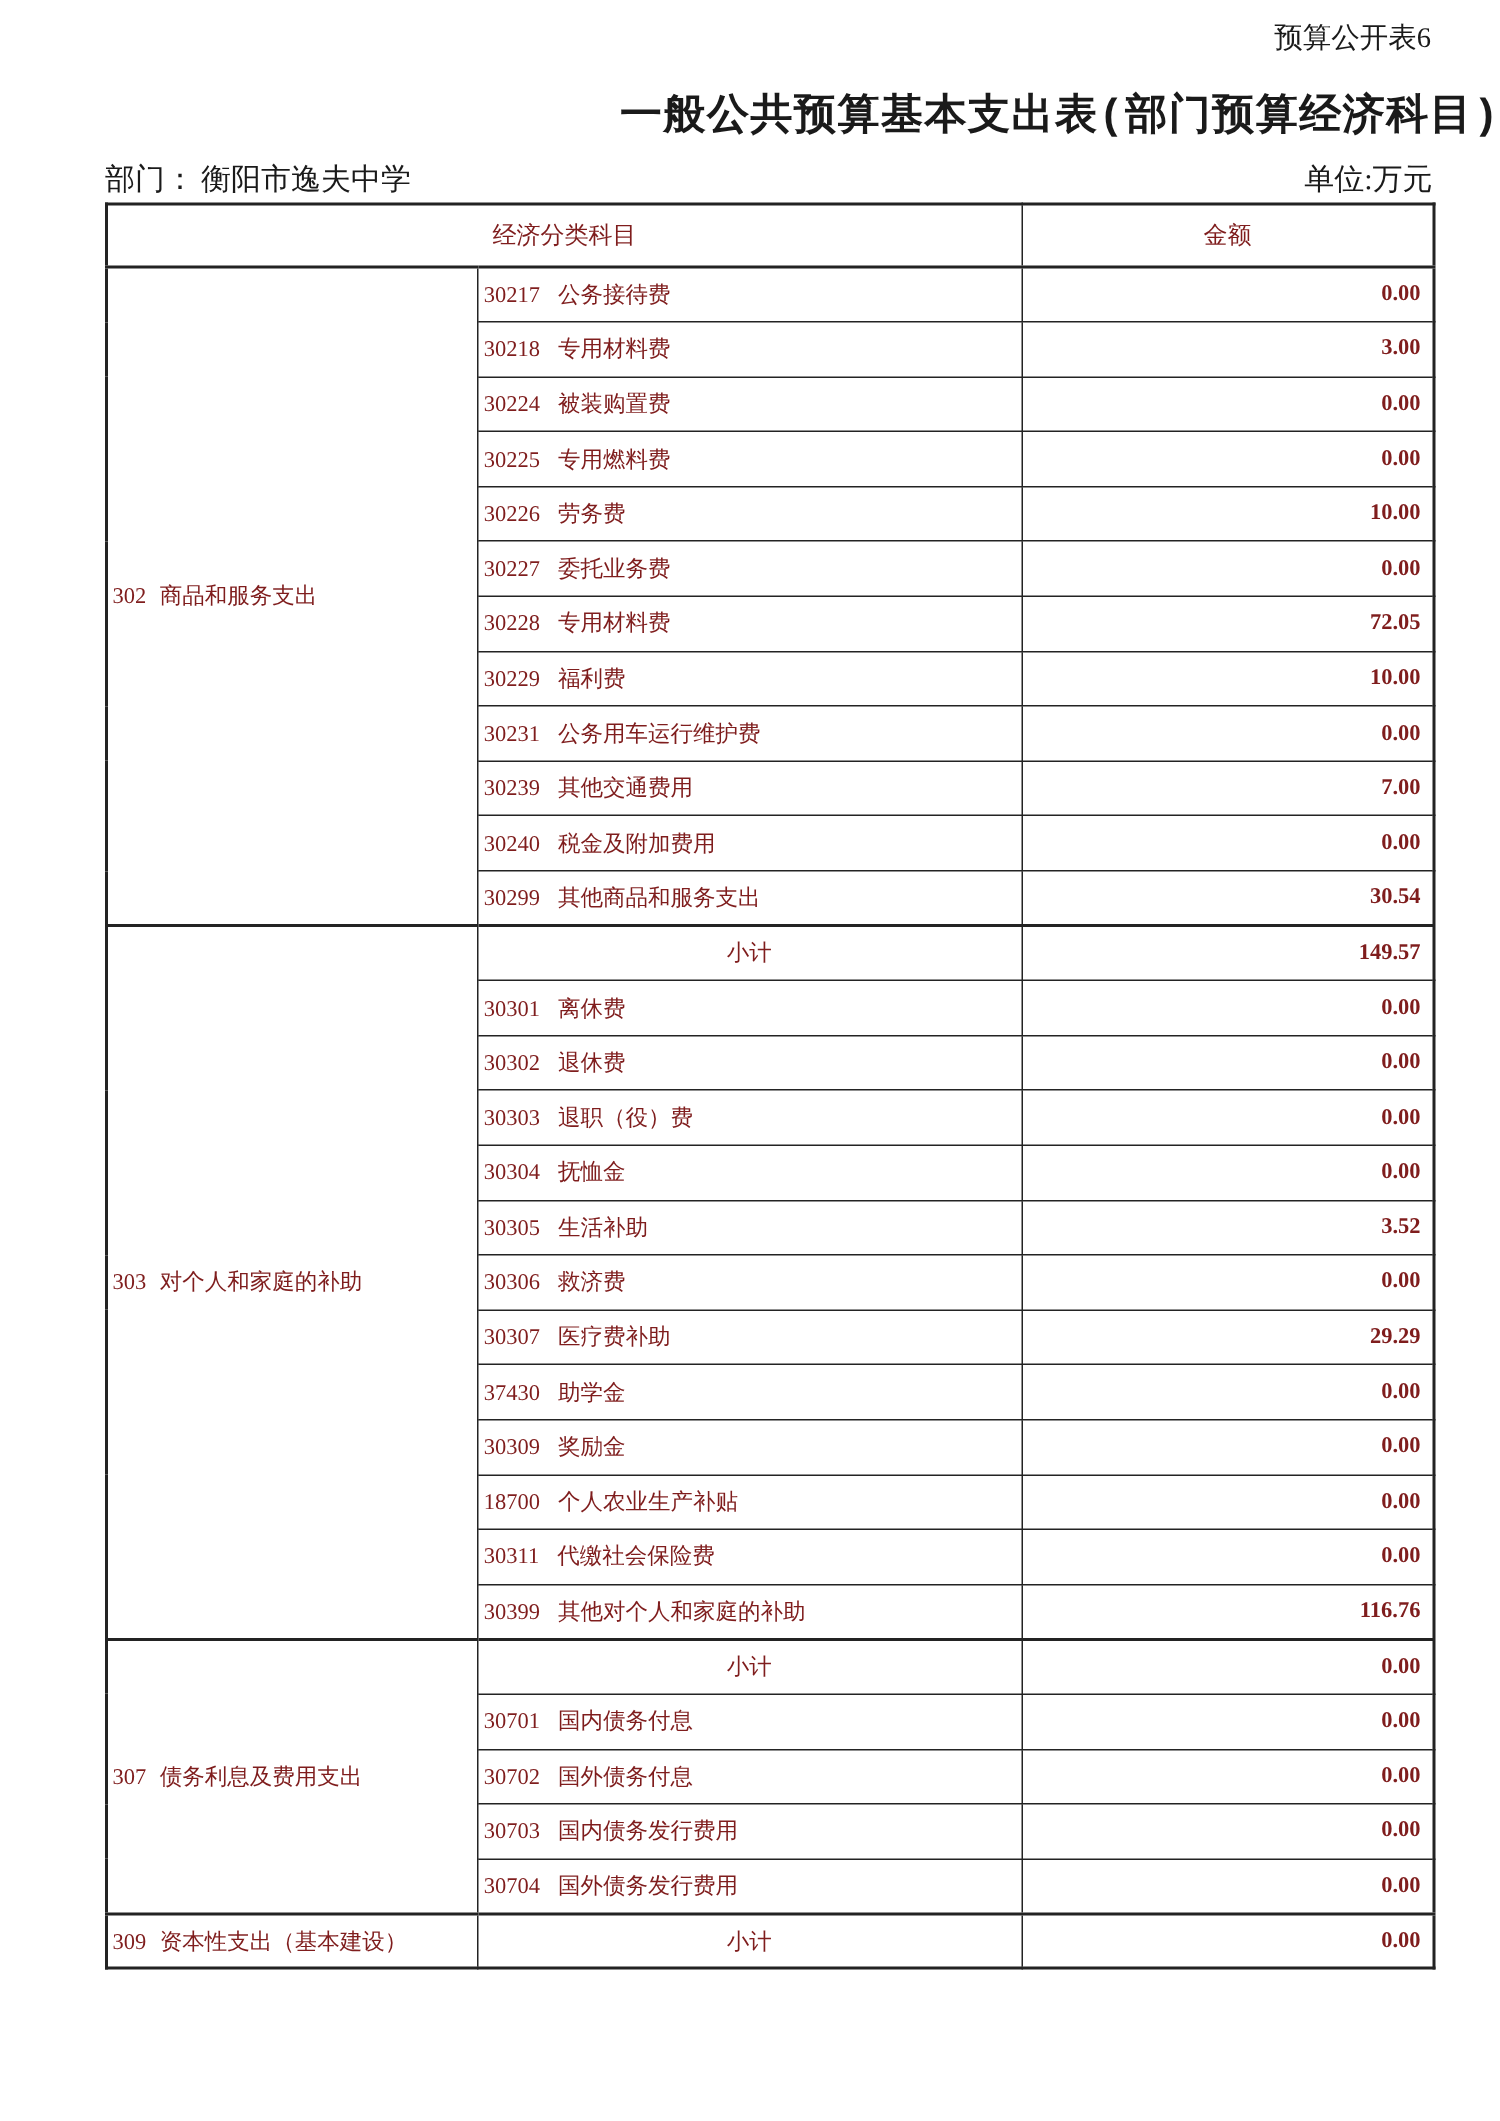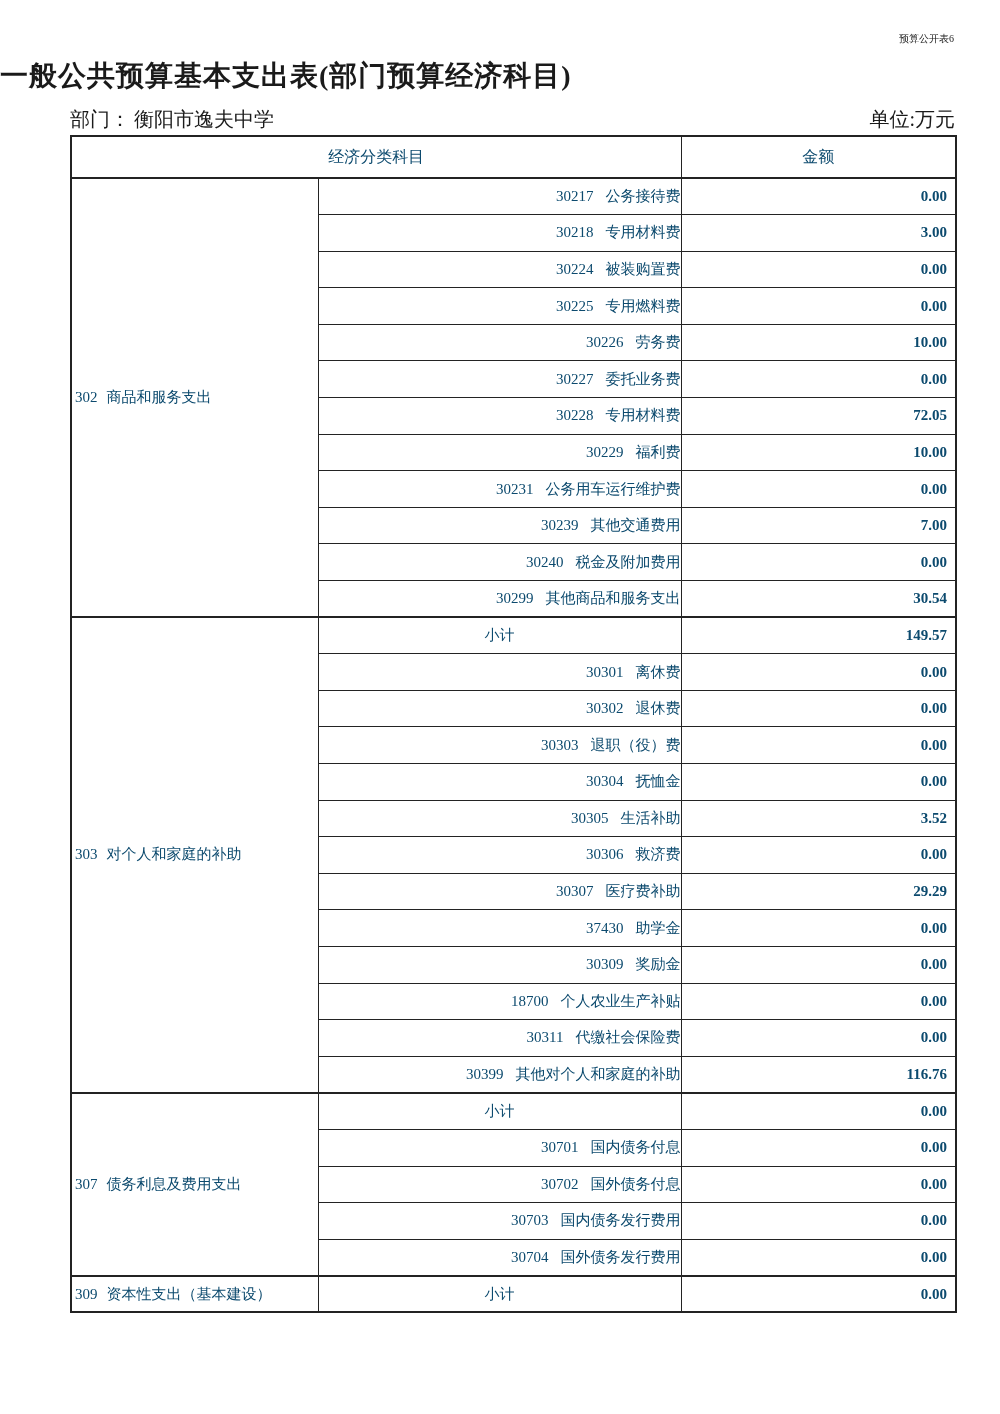--- a/index.html
+++ b/index.html
@@ -7,34 +7,35 @@
   body {
     width: 1000px;
     height: 1414px;
     background: #ffffff;
     position: relative;
     font-family: "Liberation Serif", "DejaVu Serif", serif;
     color: #1a1a1a;
   }
   .form-no {
     position: absolute;
-    top: 32px;
+    top: 12px;
     right: 46px;
-    font-size: 10px;
+    font-size: 19px;
   }
   .title {
     position: absolute;
     top: 57px;
     left: 0;
     width: 1000px;
     margin: 0;
-    text-align: left;
+    text-align: right;
     font-size: 28px;
     font-weight: bold;
     letter-spacing: 1px;
+    font-family: Liberation Mono, monospace;
   }
   .meta-row {
     position: absolute;
     top: 106px;
     left: 70px;
     width: 885px;
     display: flex;
     justify-content: space-between;
     align-items: flex-end;
     font-size: 20px;
@@ -42,21 +43,21 @@
   }
   .meta-row .dept span { margin-right: 4px; }
   table.budget-table {
     position: absolute;
     top: 135px;
     left: 70px;
     width: 885px;
     border-collapse: collapse;
     table-layout: fixed;
     font-size: 15px;
-    color: #0c4a6e;
+    color: #7f1d1d;
   }
   table.budget-table, table.budget-table th, table.budget-table td {
     border: 1px solid #232323;
   }
   table.budget-table { border-width: 2px; }
   thead th {
     height: 42px;
     font-weight: normal;
     text-align: center;
     font-size: 16px;
@@ -67,21 +68,21 @@
     overflow: hidden;
     white-space: nowrap;
   }
   tr.group-first > td { border-top: 2px solid #232323; }
   td.group-cell {
     text-align: left;
     padding-left: 3px;
     vertical-align: middle;
   }
   td.group-cell .gcode { margin-right: 9px; }
-  td.cell-item { text-align: right; padding-left: 4px; }
+  td.cell-item { text-align: left; padding-left: 4px; }
   td.cell-item .icode { margin-right: 12px; }
   td.cell-subtotal { text-align: center; }
   td.cell-amount { text-align: right; padding-right: 8px; font-weight: bold; }
 </style>
 </head>
 <body>
 
 <div class="page">
 
   <div class="form-no">预算公开表6</div>

